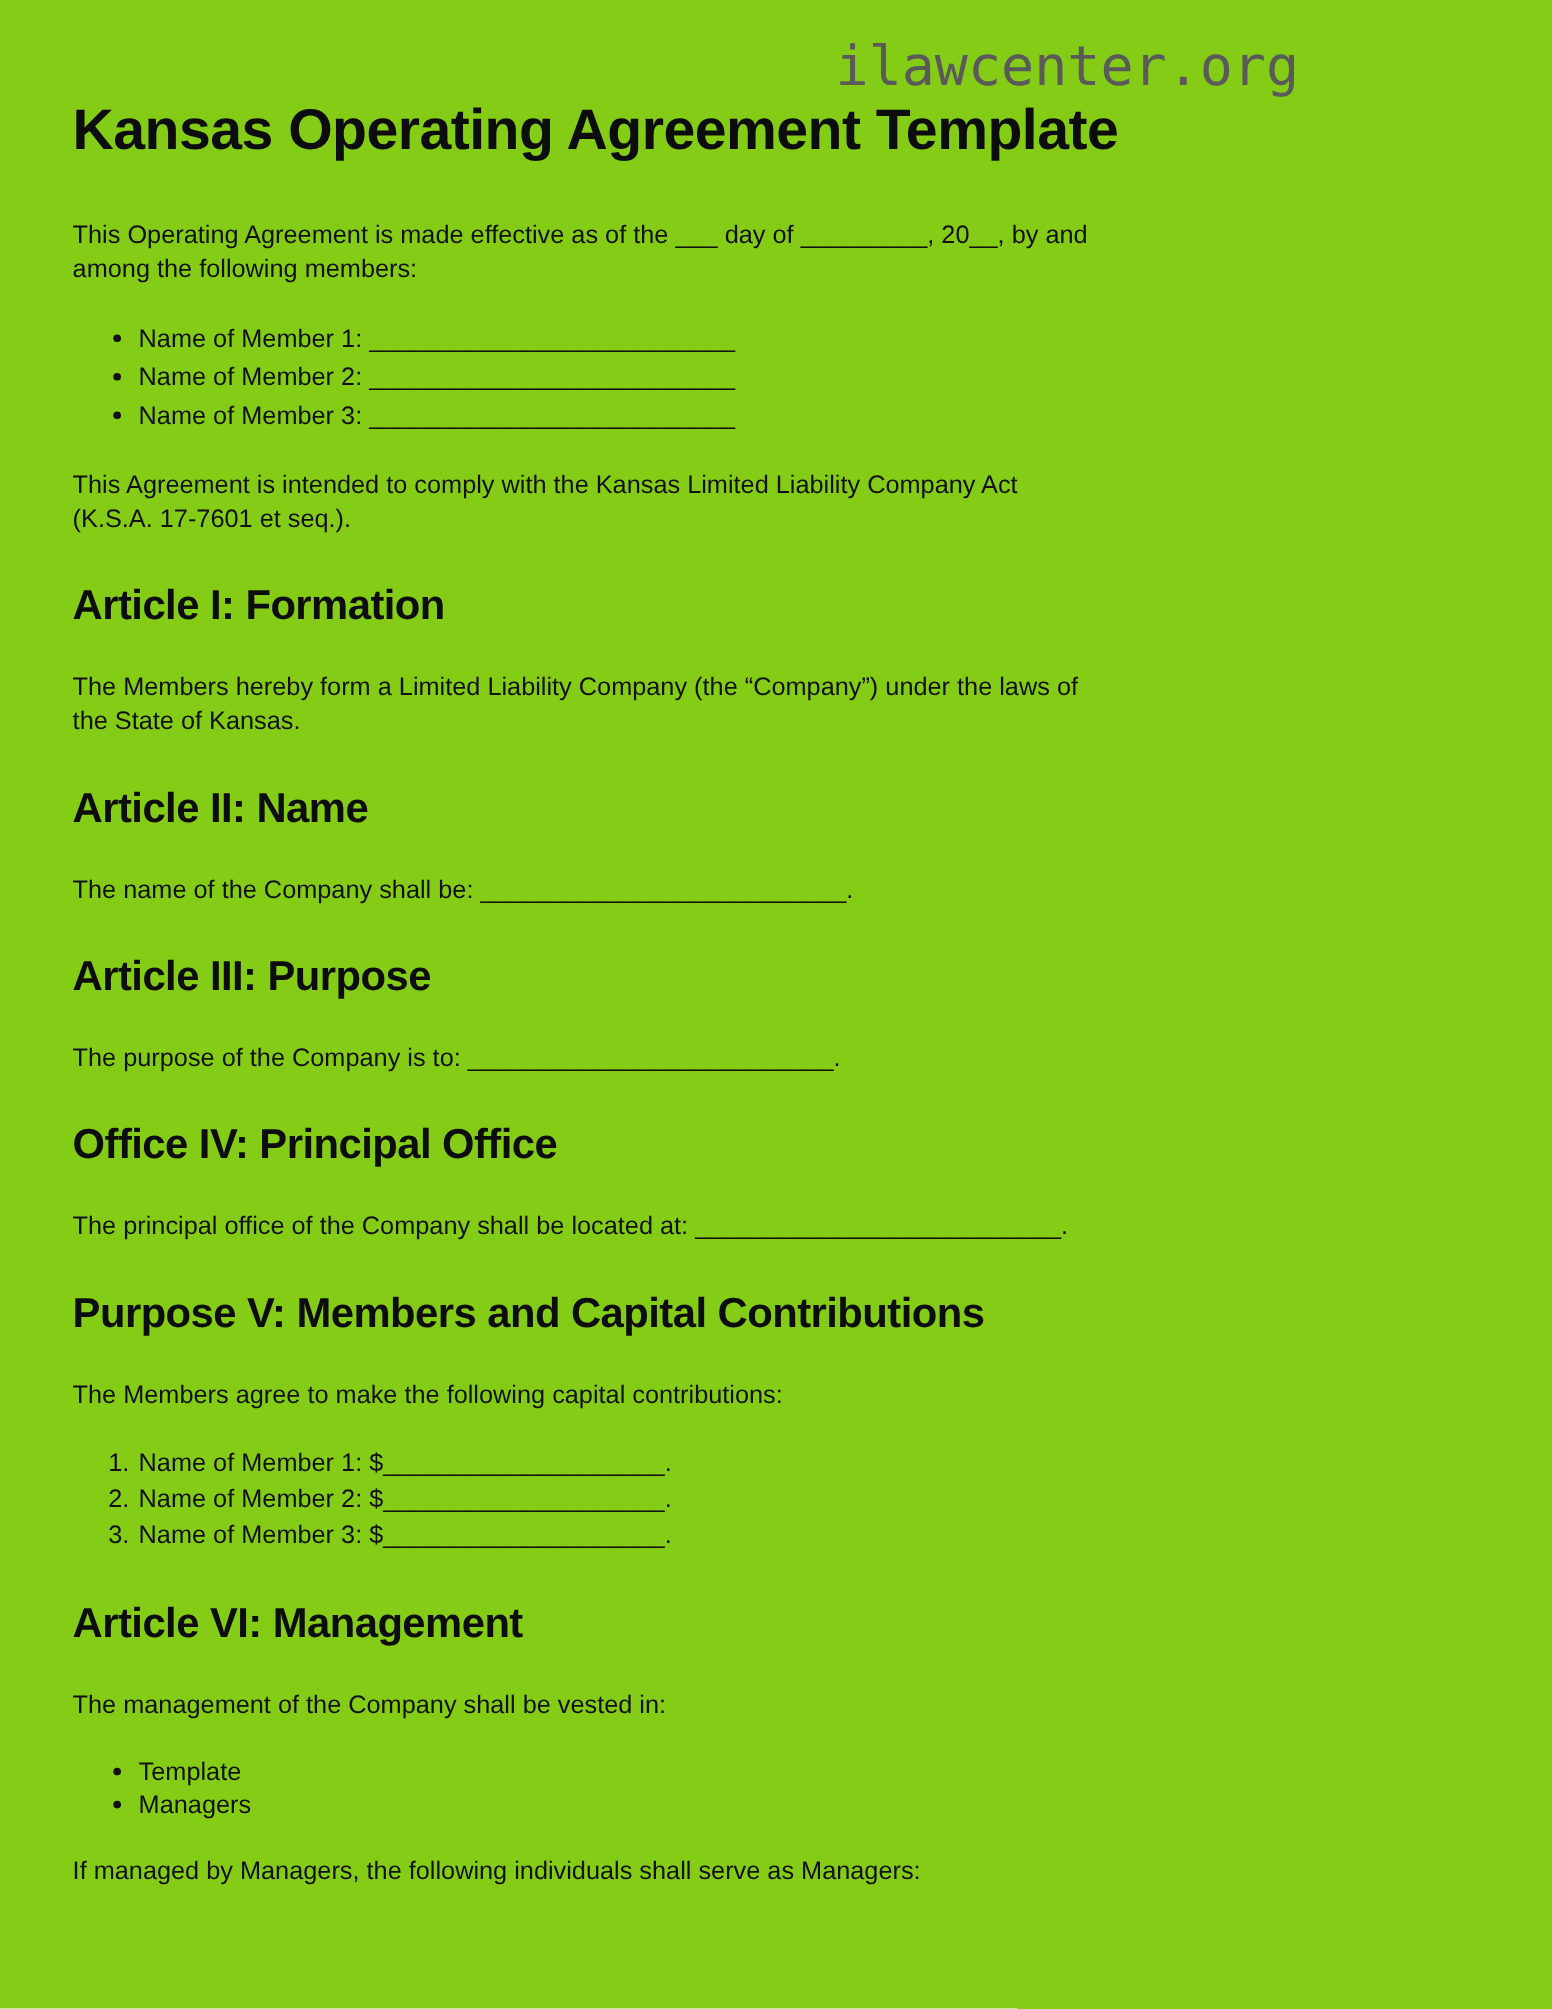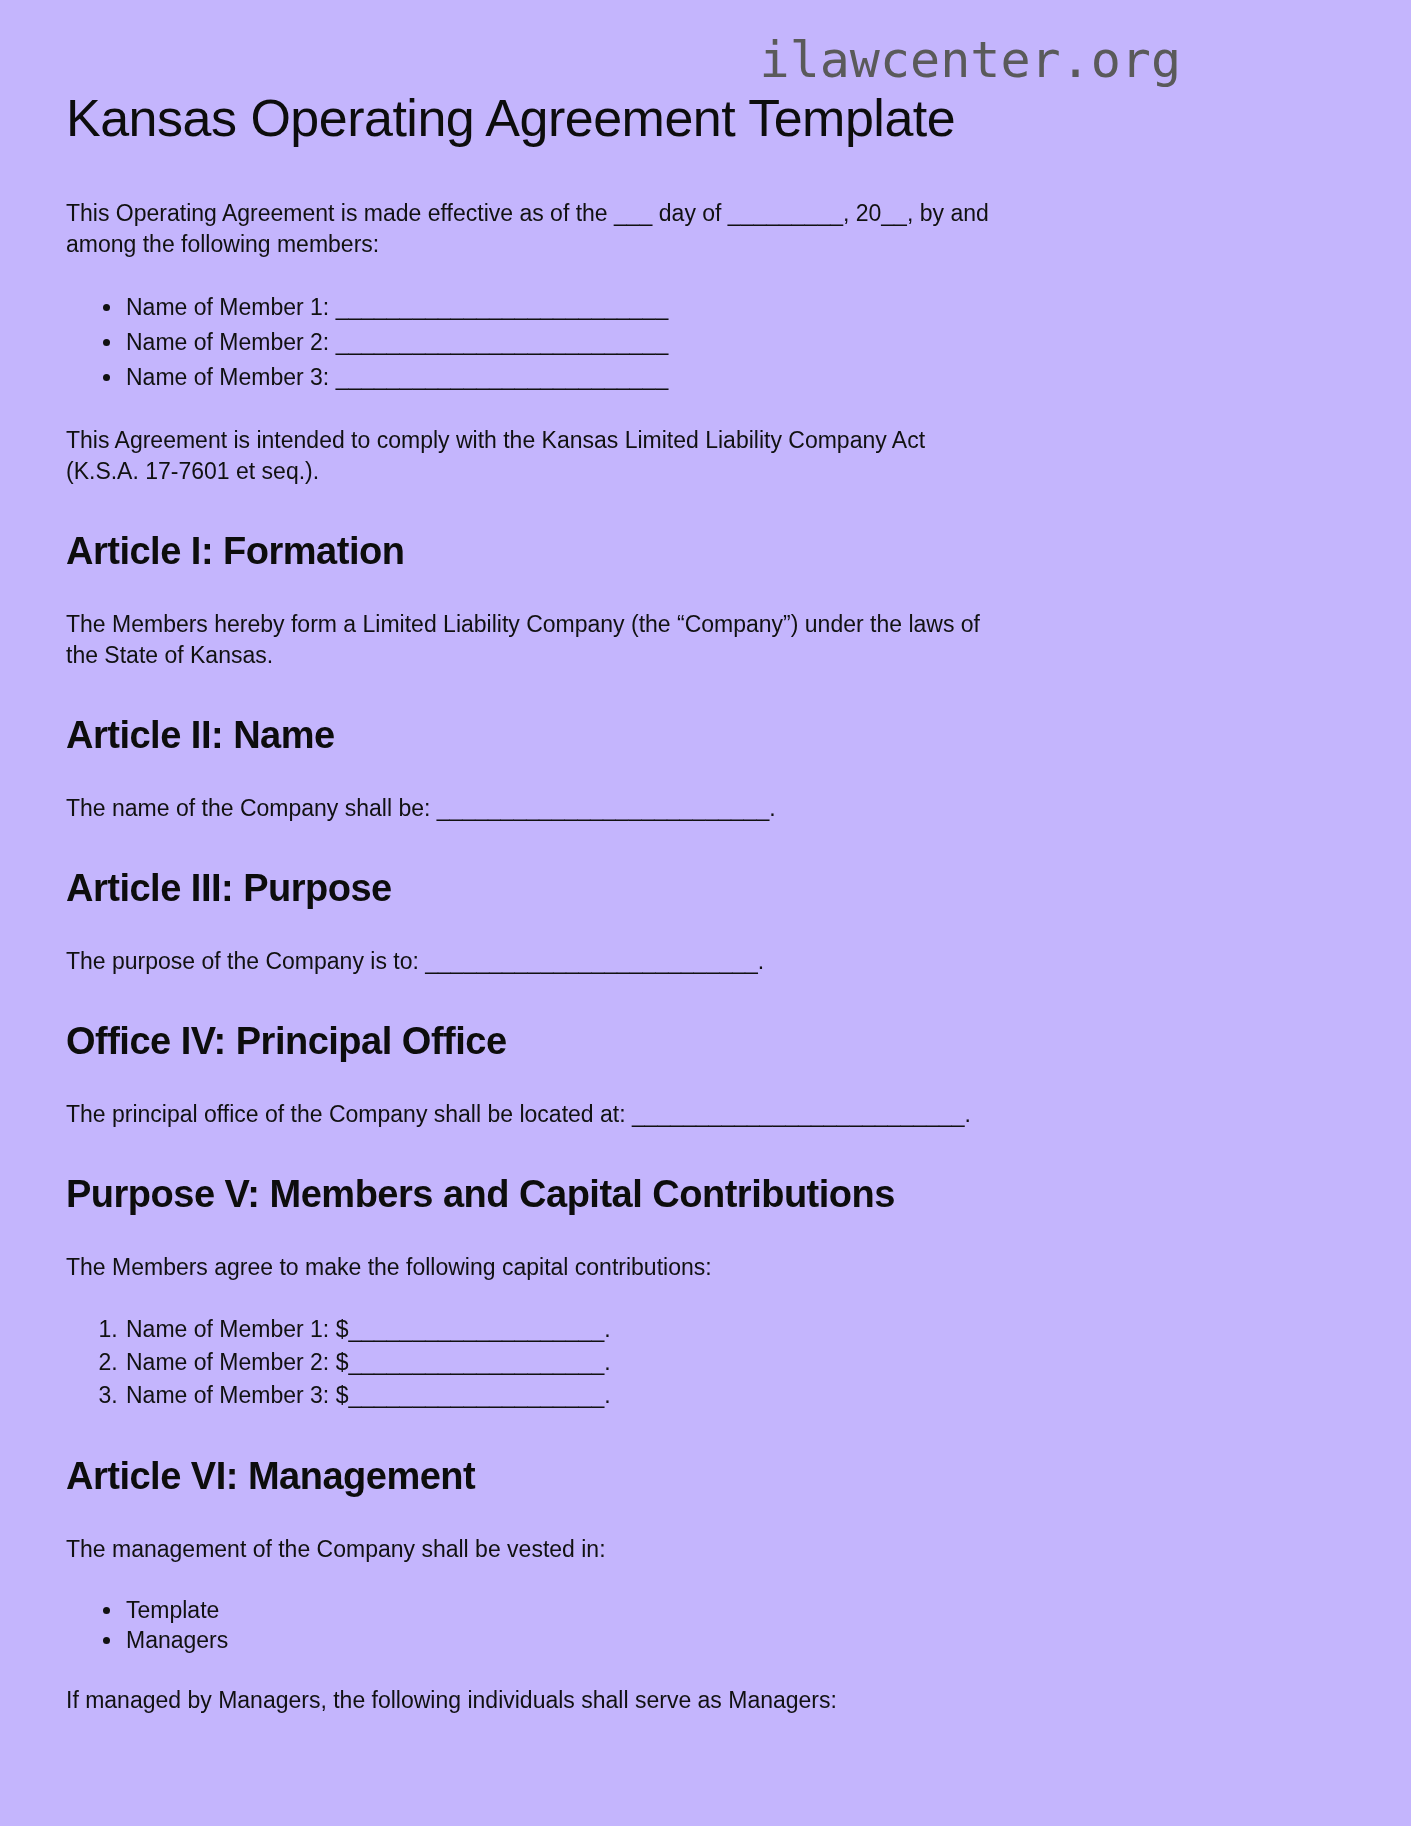--- a/index.html
+++ b/index.html
@@ -1,39 +1,39 @@
 <!DOCTYPE html>
 <html><head>
 <meta charset="utf-8">
 <style>
   * { margin: 0; padding: 0; box-sizing: border-box; }
   html, body { background: #ffffff; }
   .page {
     position: relative;
     width: 1411px;
     height: 1826px;
-    background: #c4b5fd;
+    background: #84cc16;
     color: #111111;
     font-family: "Liberation Sans", sans-serif;
     padding: 34px 66px 0 66px;
     overflow: hidden;
   }
   .watermark {
     font-family: "DejaVu Sans Mono", monospace;
     font-size: 50px;
     line-height: 52px;
     color: #5a5a5a;
     text-align: right;
     padding-right: 164px; 
     white-space: nowrap;
   }
   h1.doc-title {
     font-size: 52px;
     line-height: 56px;
-    font-weight: normal;
+    font-weight: bold;
     color: #0d0d0d;
     margin: 4px 0 52px 0;
     letter-spacing: -0.5px;
   }
   .body-text {
     font-size: 23px;
     line-height: 31px;
     margin: 30px 0;
     max-width: 1090px;
     white-space: pre-wrap;

